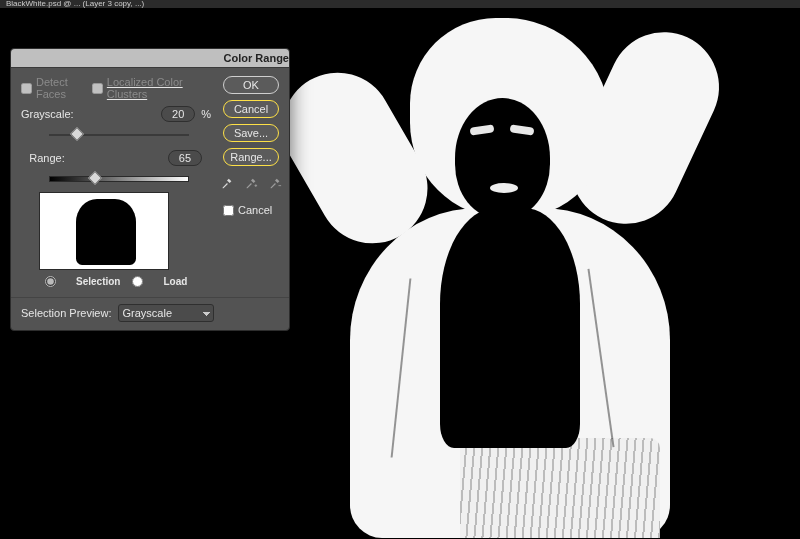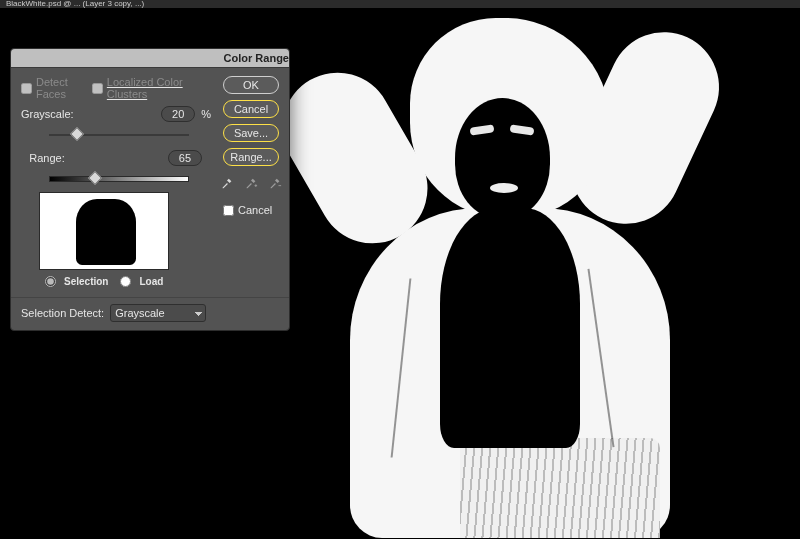--- a/index.html
+++ b/index.html
@@ -83,21 +83,21 @@
     width:130px; height:78px; background:#fff; border:1px solid #2a2a2a; margin:6px 0 4px 18px; position:relative; overflow:hidden;
   }
   .preview .minib { position:absolute; background:#000; }
   .preview .m1{ left:36px; top:6px; width:60px; height:66px; border-radius:35% 35% 10% 10%; }
   .preview .m2w{ left:52px; top:4px; width:36px; height:24px; background:#fff; border-radius:50% 50% 40% 40%; }
   .preview .m3{ left:22px; top:18px; width:20px; height:32px; border-radius:10px; transform:rotate(-25deg); background:#fff;}
   .preview .m4{ left:92px; top:14px; width:20px; height:34px; border-radius:10px; transform:rotate(25deg); background:#fff;}
   .preview .m5{ left:36px; top:30px; width:60px; height:44px; border-radius:20% 20% 8% 8%; background:#fff;}
   .preview .m6{ left:56px; top:34px; width:26px; height:34px; background:#000; border-radius:30% 30% 8% 8%;}
   .radio-row { display:flex; gap:12px; margin:6px 0 2px 24px; align-items:center; font-weight:600; font-size:10px;}
-  .radio-row .dot{ display:inline-flex; align-items:center; gap:8px;}
+  .radio-row .dot{ display:inline-flex; align-items:center; gap:20px;}
   .btn {
     background:#5b5b5b; border:1px solid #fde047; color:#e6e6e6; border-radius:10px;
     font-size:11px; padding:2px 0; text-align:center; cursor:default;
   }
   .btn.primary { border:1.5px solid #cfcfcf; }
   .eyedroppers { display:flex; gap:10px; justify-content:center; margin-top:4px;}
   .eyed { width:14px; height:14px; position:relative; }
   .eyed svg { width:14px; height:14px; display:block; }
   .invert-row { display:flex; align-items:center; gap:4px; margin-top:8px; justify-content:flex-start;}
   .footer { display:flex; align-items:center; gap:6px; padding:6px 10px 8px 10px; border-top:1px solid #444;}
@@ -213,18 +213,18 @@
       </div>
 
       <label class="invert-row">
         <input type="checkbox" class="ps" style="">
         <span>Cancel</span>
       </label>
     </div>
   </div>
 
   <div class="footer">
-    <span class="label">Selection Detect:</span>
+    <span class="label">Selection Preview:</span>
     <select class="ps" style="width:96px">
       <option>Grayscale</option>
     </select>
   </div>
 </div>
 
 </body></html>

